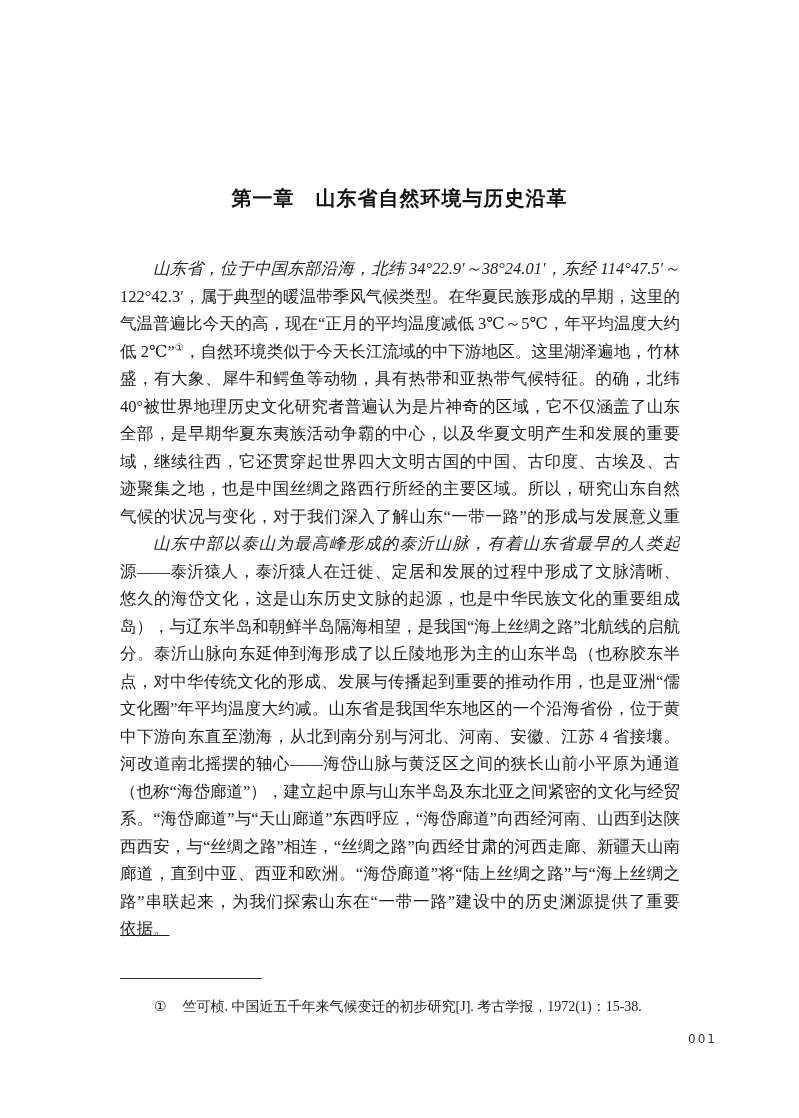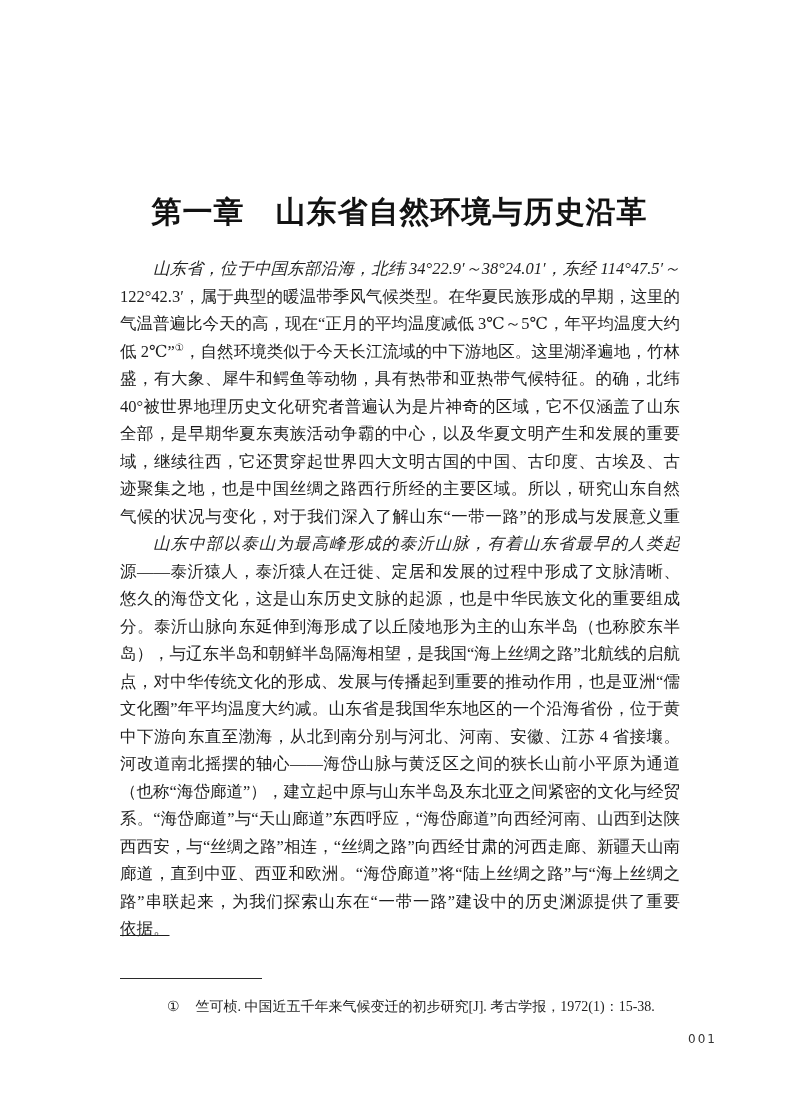--- a/index.html
+++ b/index.html
@@ -12,21 +12,21 @@
     font-family: "Liberation Serif", "DejaVu Serif", serif;
     color: #1e1e1e;
     overflow: hidden;
   }
   .chapter-title {
     position: absolute;
     left: 0;
     right: 0;
     top: 172px;
     text-align: center;
-    font-size: 30px;
+    font-size: 20px;
     font-weight: bold;
     color: #121212;
     letter-spacing: 1px;
   }
   .body-text {
     position: absolute;
     left: 120px;
     top: 255px;
     width: 560px;
     font-size: 16.5px;
@@ -48,21 +48,21 @@
   .footnote-rule {
     position: absolute;
     left: 120px;
     top: 978px;
     width: 142px;
     height: 0;
     border-top: 1.5px solid #2a2a2a;
   }
   .footnote {
     position: absolute;
-    left: 133px;
+    left: 120px;
     top: 996px;
     width: 560px;
     font-size: 14px;
     line-height: 22px;
     color: #222222;
   }
   .footnote .fn-marker {
     display: inline-block;
     margin-left: 34px;
     margin-right: 16px;
@@ -93,22 +93,22 @@
     <div class="line">盛，有大象、犀牛和鳄鱼等动物，具有热带和亚热带气候特征。的确，北纬 30°～</div>
     <div class="line">40°被世界地理历史文化研究者普遍认为是片神奇的区域，它不仅涵盖了山东省</div>
     <div class="line">全部，是早期华夏东夷族活动争霸的中心，以及华夏文明产生和发展的重要区</div>
     <div class="line">域，继续往西，它还贯穿起世界四大文明古国的中国、古印度、古埃及、古希腊</div>
     <div class="line">迹聚集之地，也是中国丝绸之路西行所经的主要区域。所以，研究山东自然地理</div>
     <div class="line">气候的状况与变化，对于我们深入了解山东“一带一路”的形成与发展意义重大。</div>
 
     <div class="line indent">山东中部以泰山为最高峰形成的泰沂山脉，有着山东省最早的人类起</div>
     <div class="line">源——泰沂猿人，泰沂猿人在迁徙、定居和发展的过程中形成了文脉清晰、历史</div>
     <div class="line">悠久的海岱文化，这是山东历史文脉的起源，也是中华民族文化的重要组成部</div>
+    <div class="line">岛），与辽东半岛和朝鲜半岛隔海相望，是我国“海上丝绸之路”北航线的启航</div>
     <div class="line">分。泰沂山脉向东延伸到海形成了以丘陵地形为主的山东半岛（也称胶东半</div>
-    <div class="line">岛），与辽东半岛和朝鲜半岛隔海相望，是我国“海上丝绸之路”北航线的启航</div>
     <div class="line">点，对中华传统文化的形成、发展与传播起到重要的推动作用，也是亚洲“儒家</div>
     <div class="line">文化圈”年平均温度大约减。山东省是我国华东地区的一个沿海省份，位于黄河</div>
     <div class="line">中下游向东直至渤海，从北到南分别与河北、河南、安徽、江苏 4 省接壤。以黄</div>
     <div class="line">河改道南北摇摆的轴心——海岱山脉与黄泛区之间的狭长山前小平原为通道</div>
     <div class="line">（也称“海岱廊道”），建立起中原与山东半岛及东北亚之间紧密的文化与经贸联</div>
     <div class="line">系。“海岱廊道”与“天山廊道”东西呼应，“海岱廊道”向西经河南、山西到达陕</div>
     <div class="line">西西安，与“丝绸之路”相连，“丝绸之路”向西经甘肃的河西走廊、新疆天山南北</div>
     <div class="line">廊道，直到中亚、西亚和欧洲。“海岱廊道”将“陆上丝绸之路”与“海上丝绸之</div>
     <div class="line">路”串联起来，为我们探索山东在“一带一路”建设中的历史渊源提供了重要</div>
     <div class="line last">依据。</div>

